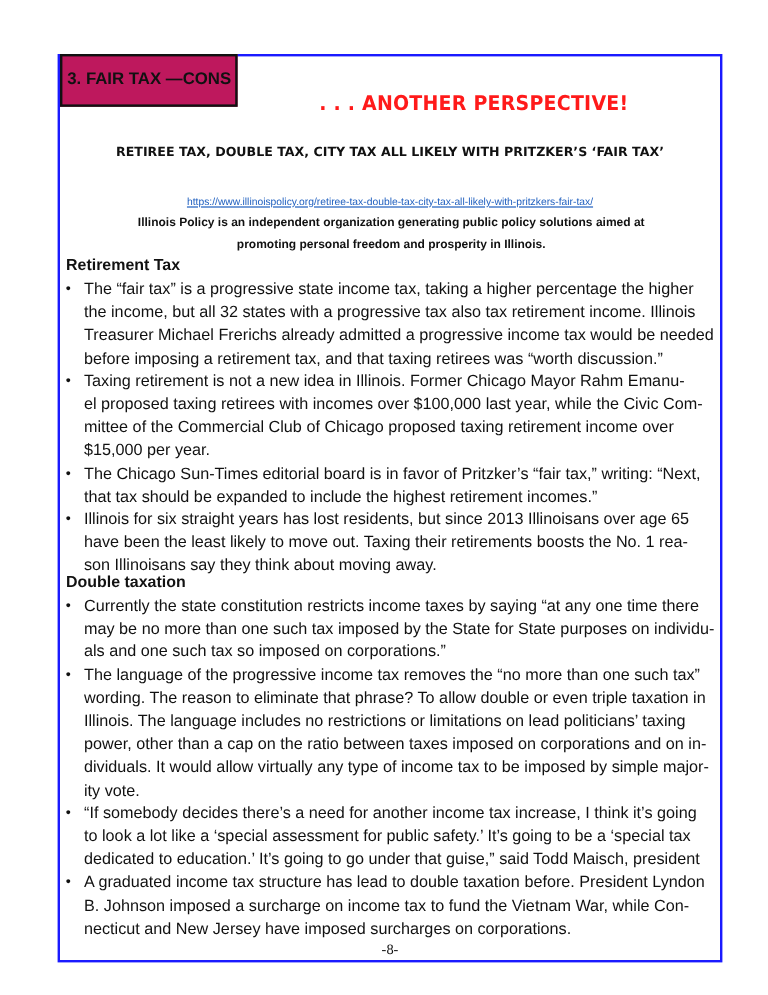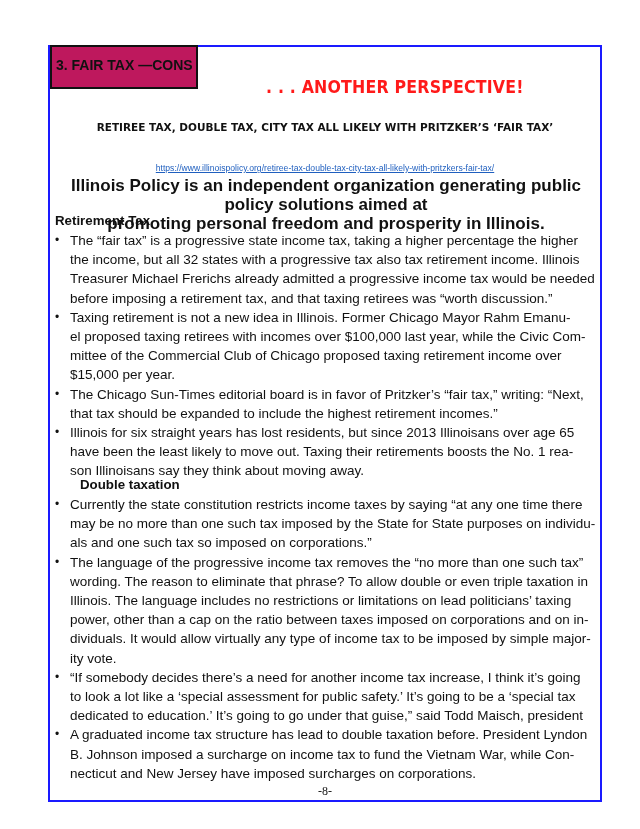--- a/index.html
+++ b/index.html
@@ -13,21 +13,21 @@
                       white-space: nowrap; letter-spacing: 0px; }
   .perspective { position: absolute; left: 266px; top: 77px; font-size: 17px; font-weight: 900;
                  color: #ff1a1a; white-space: nowrap; letter-spacing: 0.2px;
                  font-family: "DejaVu Sans", sans-serif; transform: scaleX(0.93); transform-origin: left; }
   .article-title { position: absolute; left: 50px; width: 550px; top: 121px; text-align: center;
                    font-size: 10.5px; font-weight: 900; white-space: nowrap;
                    font-family: "DejaVu Sans", sans-serif; }
   .article-link { position: absolute; left: 50px; width: 550px; top: 136px; text-align: center;
                   font-size: 8.6px; color: #1f5fbf; text-decoration: underline; white-space: nowrap; margin-top: 27px; }
   .intro { position: absolute; left: 56px; width: 540px; top: 176px; text-align: center;
-           font-size: 17px; font-weight: bold; line-height: 19px; }
+           font-size: 10px; font-weight: bold; line-height: 19px; }
   .heading { position: absolute; left: 55px; font-size: 13.3px; font-weight: bold; white-space: nowrap; }
   .bullets { position: absolute; left: 52px; width: 546px; margin: 0; padding: 0; list-style: none; }
   .bullets li { position: relative; padding-left: 18px; font-size: 13.5px; line-height: 19.2px; }
   .bullets li .dot { position: absolute; left: 0; top: 0; width: 10px; text-align: center; font-size: 12px; }
   .bullets li .line { display: block; white-space: nowrap; }
   .page-number { position: absolute; left: 50px; width: 550px; top: 784px; text-align: center;
                  font-family: "Liberation Serif", serif; font-size: 12px; }
 </style>
 </head>
 <body>
@@ -70,21 +70,21 @@
     <span class="line">that tax should be expanded to include the highest retirement incomes.”</span>
   </li>
   <li>
     <span class="dot">•</span>
     <span class="line">Illinois for six straight years has lost residents, but since 2013 Illinoisans over age 65</span>
     <span class="line">have been the least likely to move out. Taxing their retirements boosts the No. 1 rea-</span>
     <span class="line">son Illinoisans say they think about moving away.</span>
   </li>
 </ul>
 
-<div class="heading" style="top:477px;margin-left:25px;">Double taxation</div>
+<div class="heading" style="top:477px;">Double taxation</div>
 <ul class="bullets" style="top:495px;">
   <li>
     <span class="dot">•</span>
     <span class="line">Currently the state constitution restricts income taxes by saying “at any one time there</span>
     <span class="line">may be no more than one such tax imposed by the State for State purposes on individu-</span>
     <span class="line">als and one such tax so imposed on corporations.”</span>
   </li>
   <li>
     <span class="dot">•</span>
     <span class="line">The language of the progressive income tax removes the “no more than one such tax”</span>

